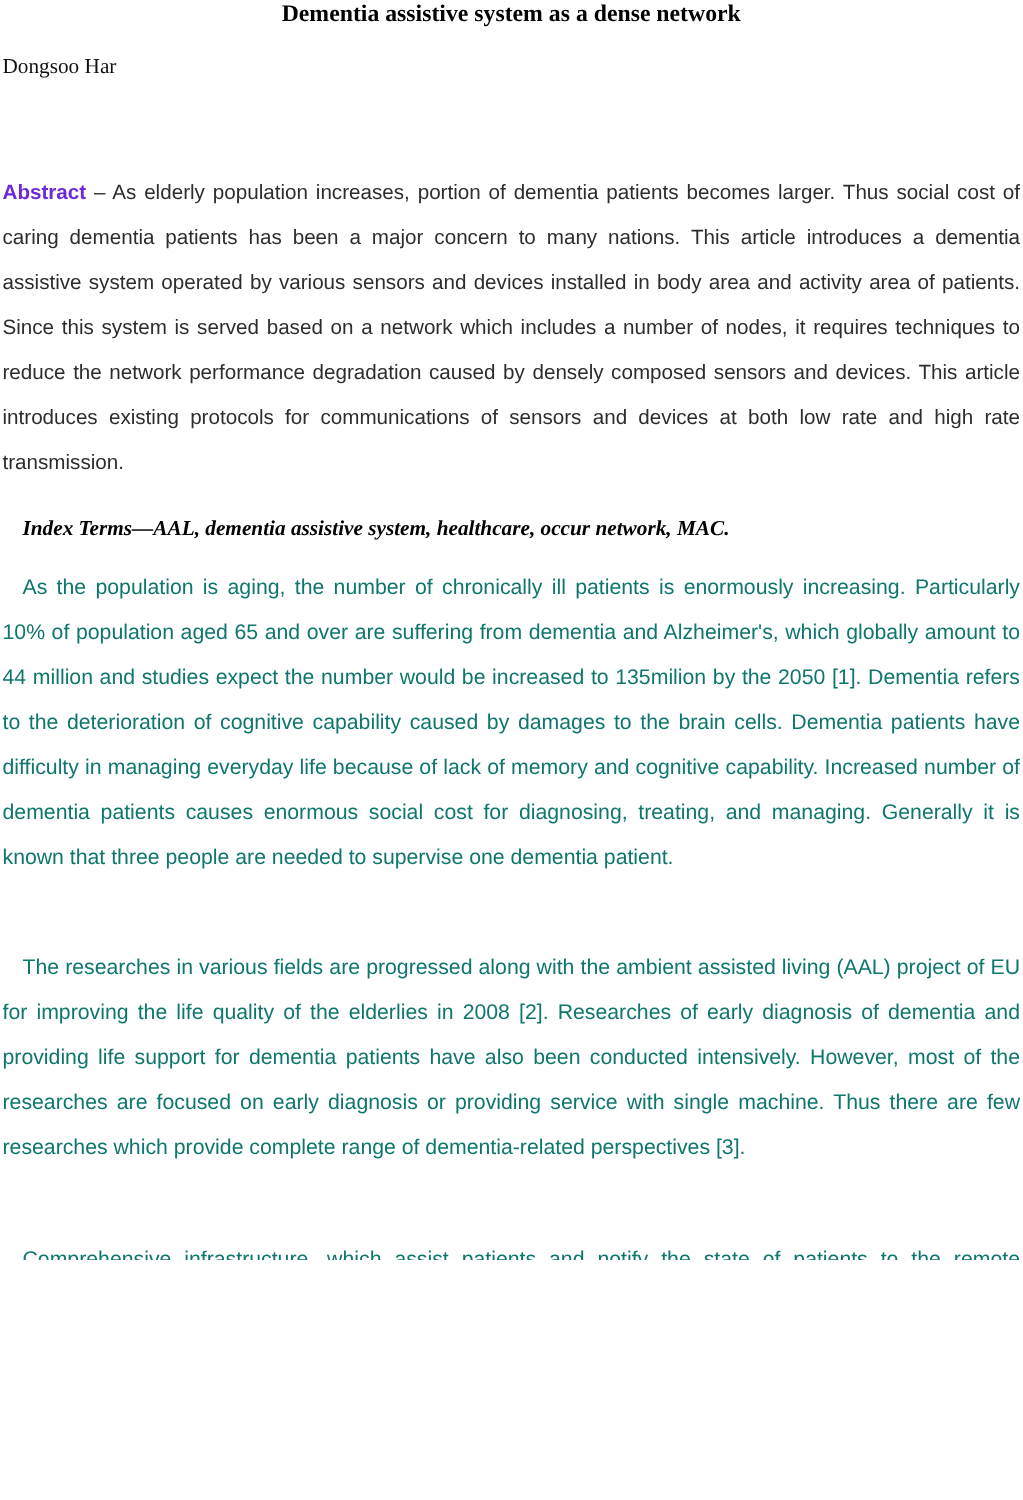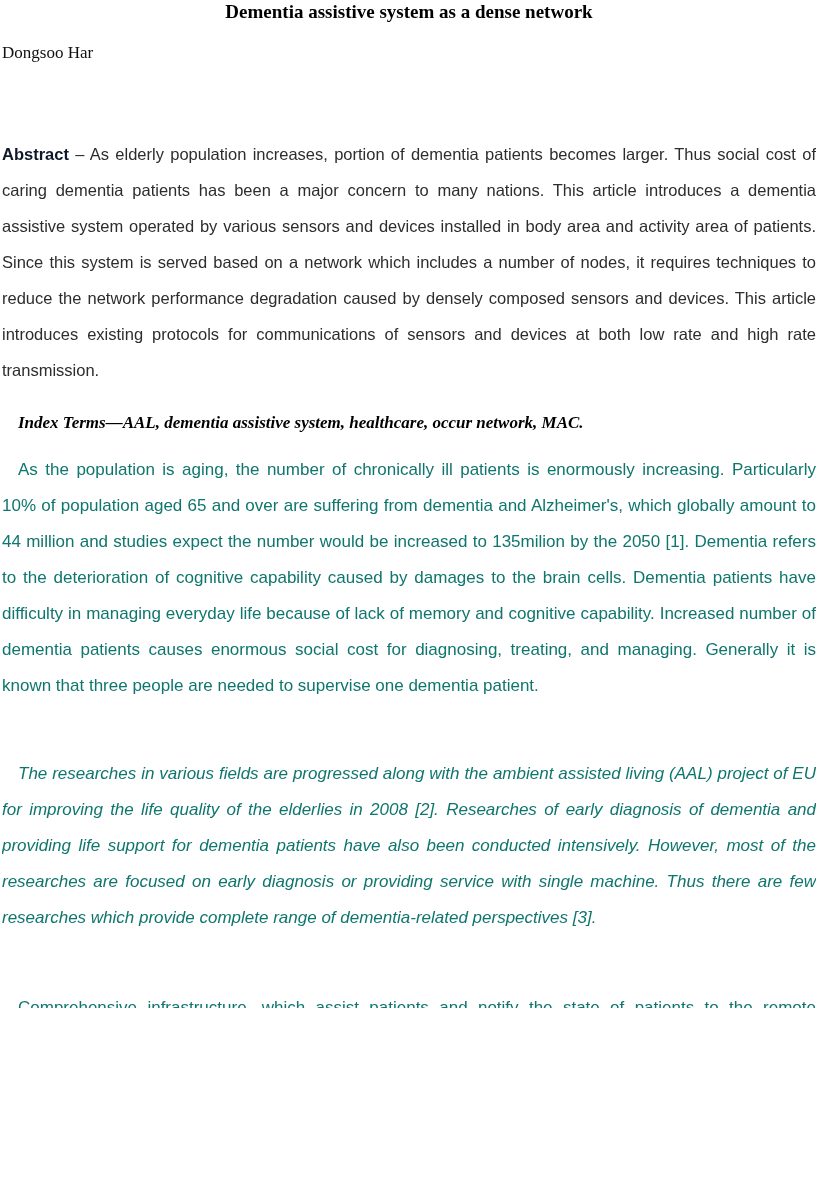--- a/index.html
+++ b/index.html
@@ -39,21 +39,21 @@
     font-family: "Liberation Sans", sans-serif;
     font-size: 16.5px;
     line-height: 36px;
     text-align: justify;
     color: #2d2d2d;
     height: 252px;
     overflow: hidden;
   }
   .abstract .abstract-label {
     font-weight: bold;
-    color: #0f172a;
+    color: #6d28d9;
   }
   .index-terms {
     margin: 24px 0 0 0;
     font-family: "Liberation Serif", serif;
     font-size: 17px;
     line-height: 22px;
     font-weight: bold;
     font-style: italic;
     text-indent: 16px;
     color: #000000;
@@ -72,21 +72,21 @@
   .body-para {
     font-family: "Liberation Sans", sans-serif;
     font-size: 17px;
     line-height: 36px;
     text-align: justify;
     text-indent: 16px;
     color: #0f766e;
     overflow: hidden;
   }
   .para-1 { margin: 18px 0 0 0; height: 288px; }
-  .para-2 { margin: 16px 0 0 0; height: 216px; font-style: italic; }
+  .para-2 { margin: 16px 0 0 0; height: 216px; }
   .para-3 { margin: 18px 0 0 0; height: 144px; text-align-last: justify; }
 </style>
 </head>
 <body>
 
 <main class="page">
 
   <h1 class="paper-title">Dementia assistive system as a dense network</h1>
 
   <div class="author">Dongsoo Har</div>

